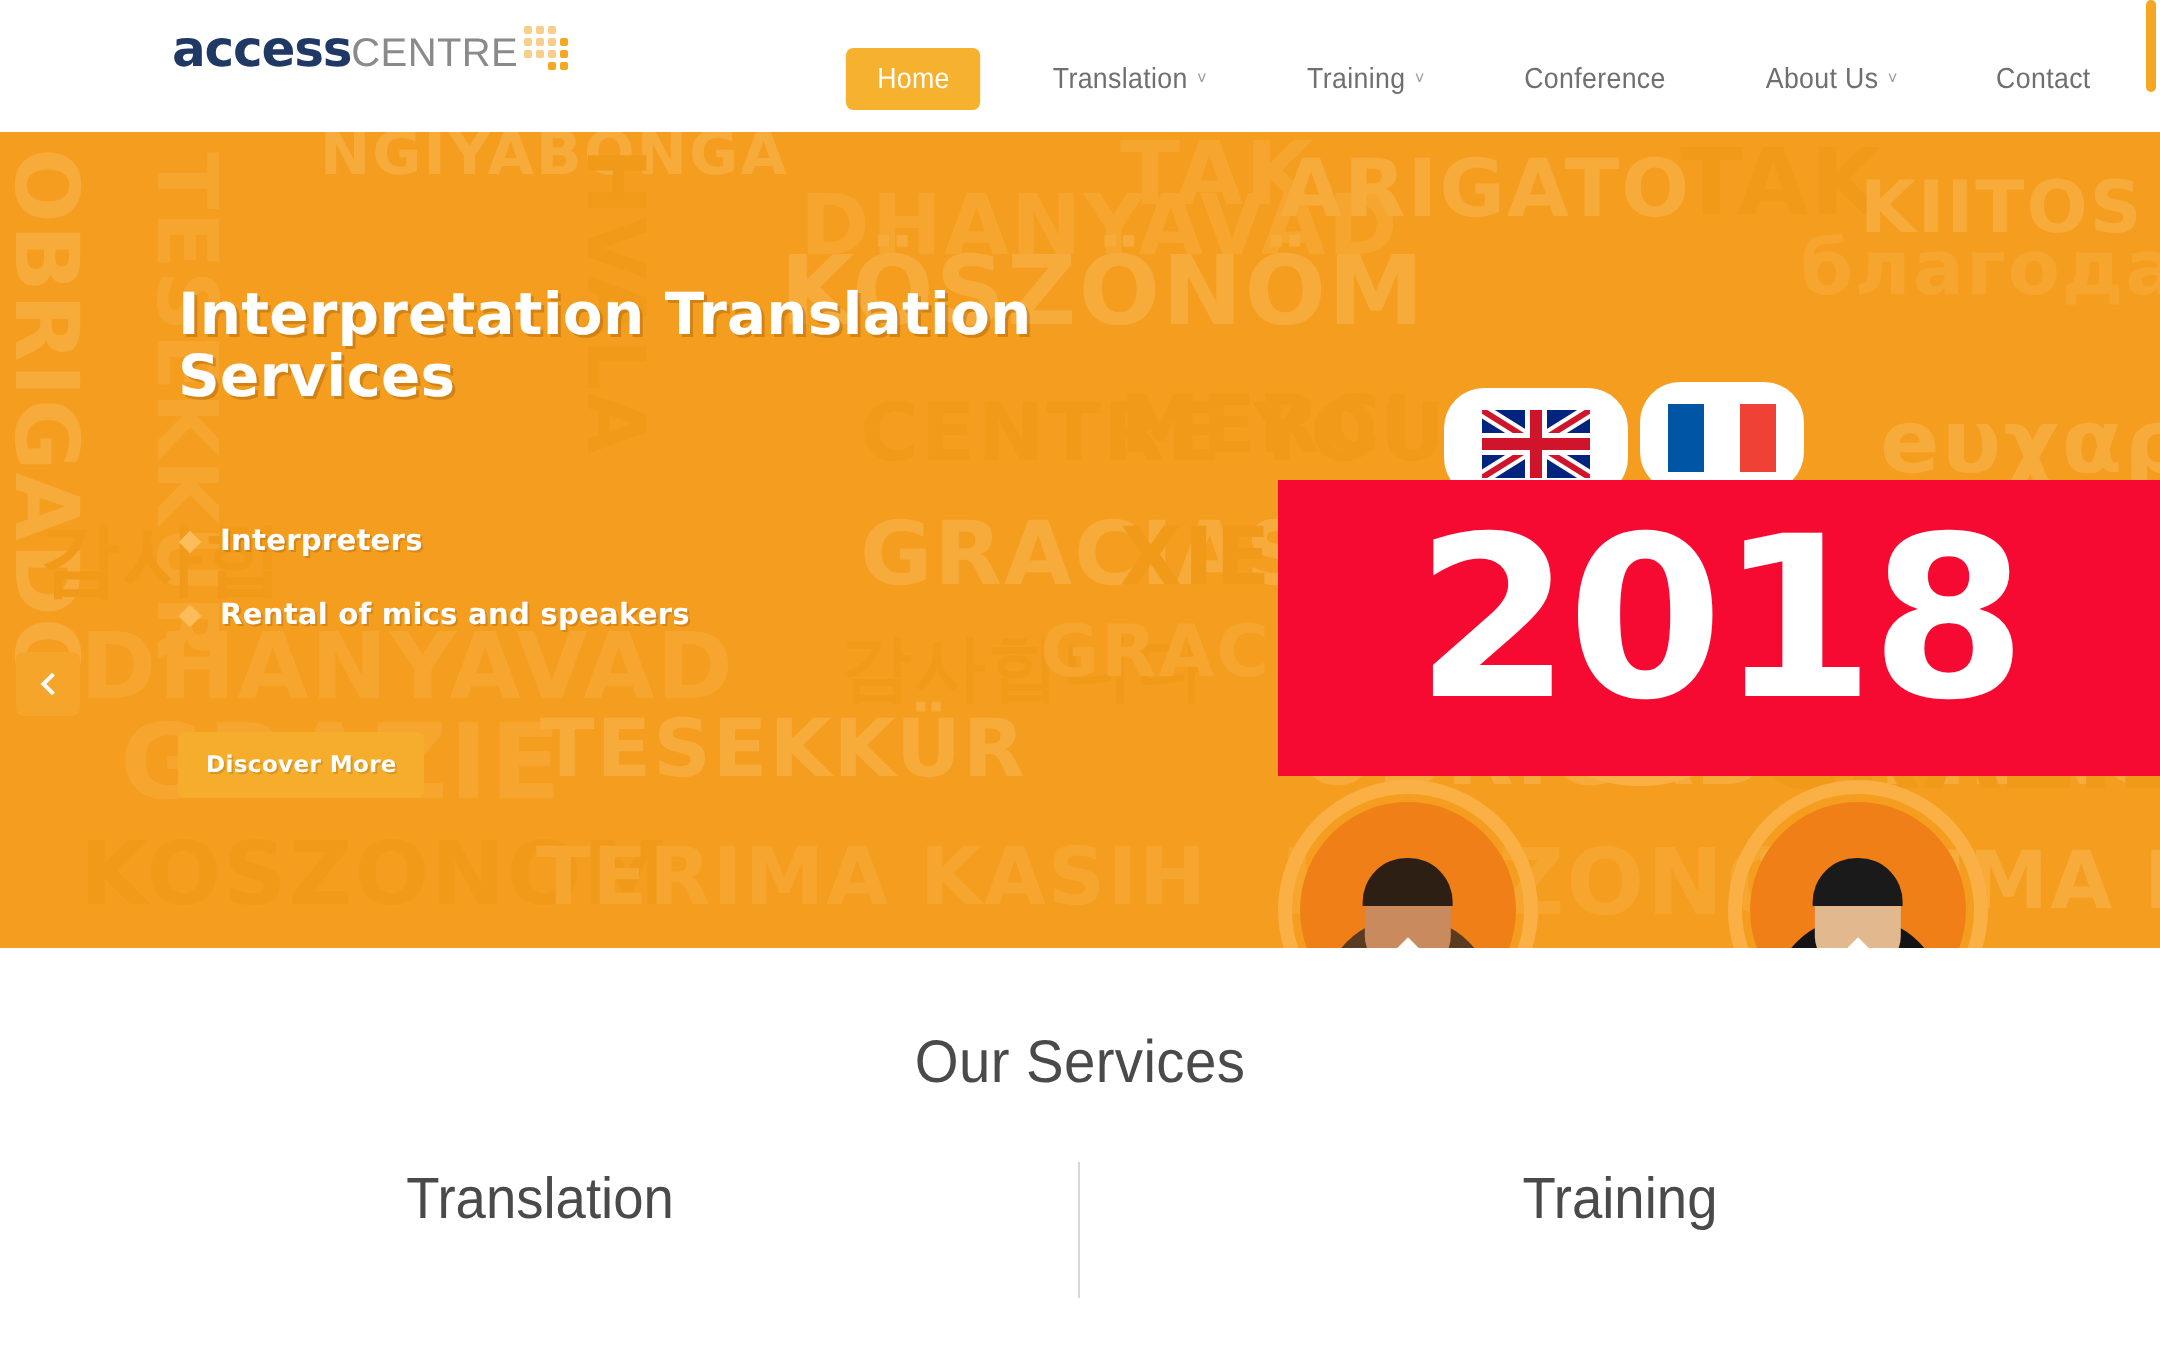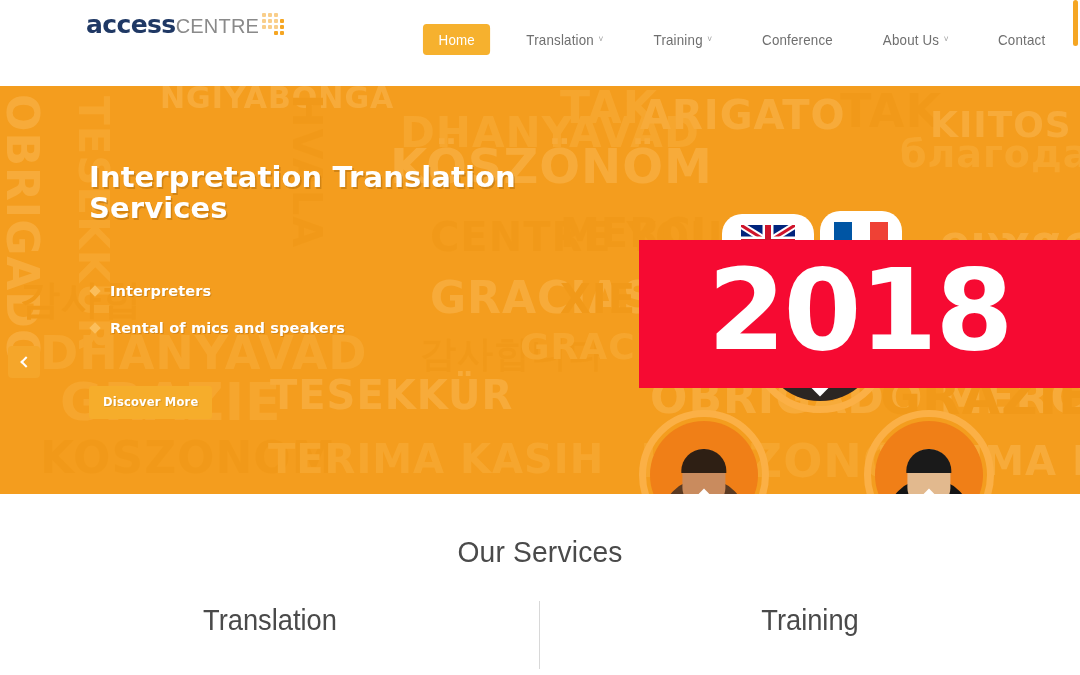--- a/index.html
+++ b/index.html
@@ -7,21 +7,21 @@
     width: 1080px; height: 675px;
     overflow: hidden;
     background: #ffffff;
     font-family: "Liberation Sans", "DejaVu Sans", sans-serif;
   }
   .page { position: relative; width: 1080px; height: 675px; overflow: hidden; }
 
   
   .header {
     position: relative;
-    height: 86px;
+    height: 66px;
     background: #ffffff;
     display: flex;
     align-items: center;
   }
   .logo-wrap {
     position: absolute;
     left: 86px; top: 12px;
     display: flex; align-items: flex-start;
   }
   .logo-text { display: flex; align-items: baseline; line-height: 1; }

